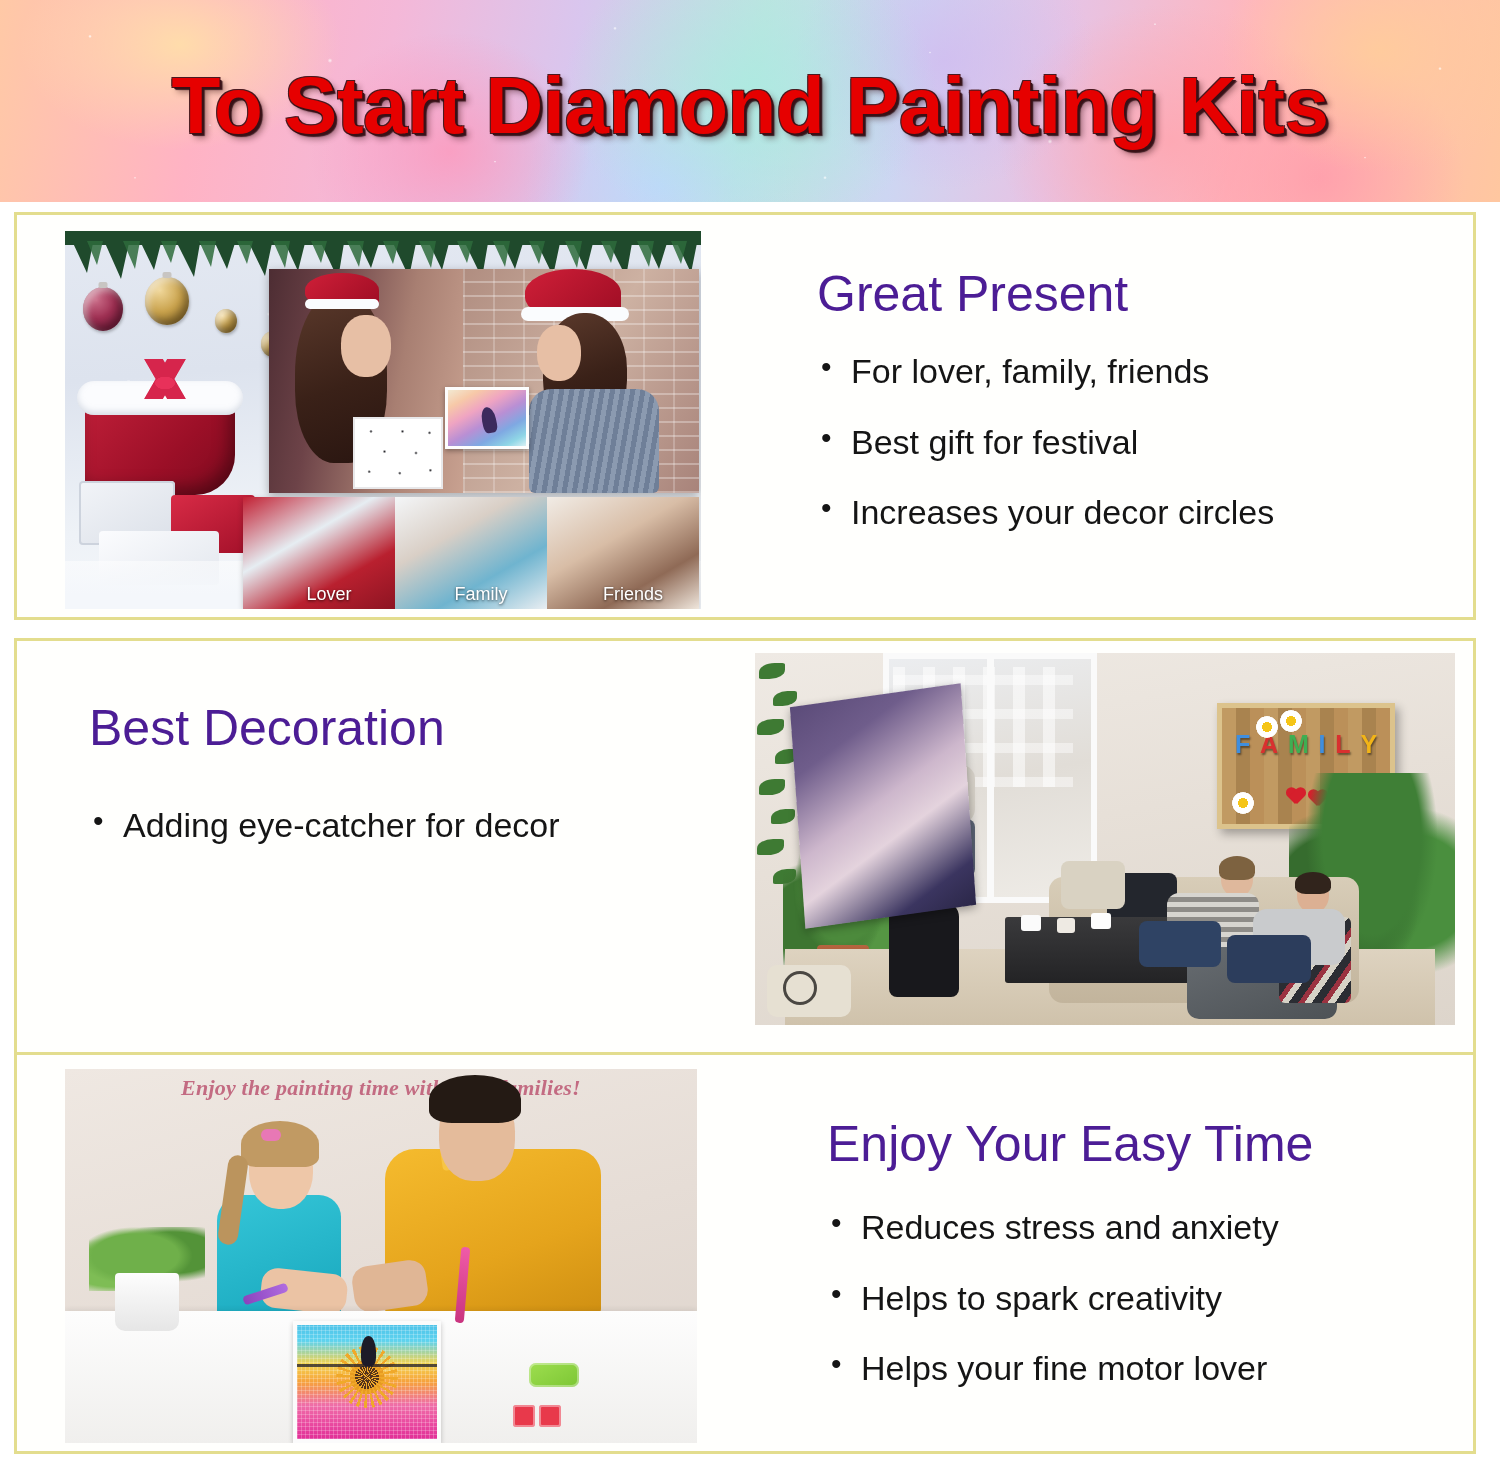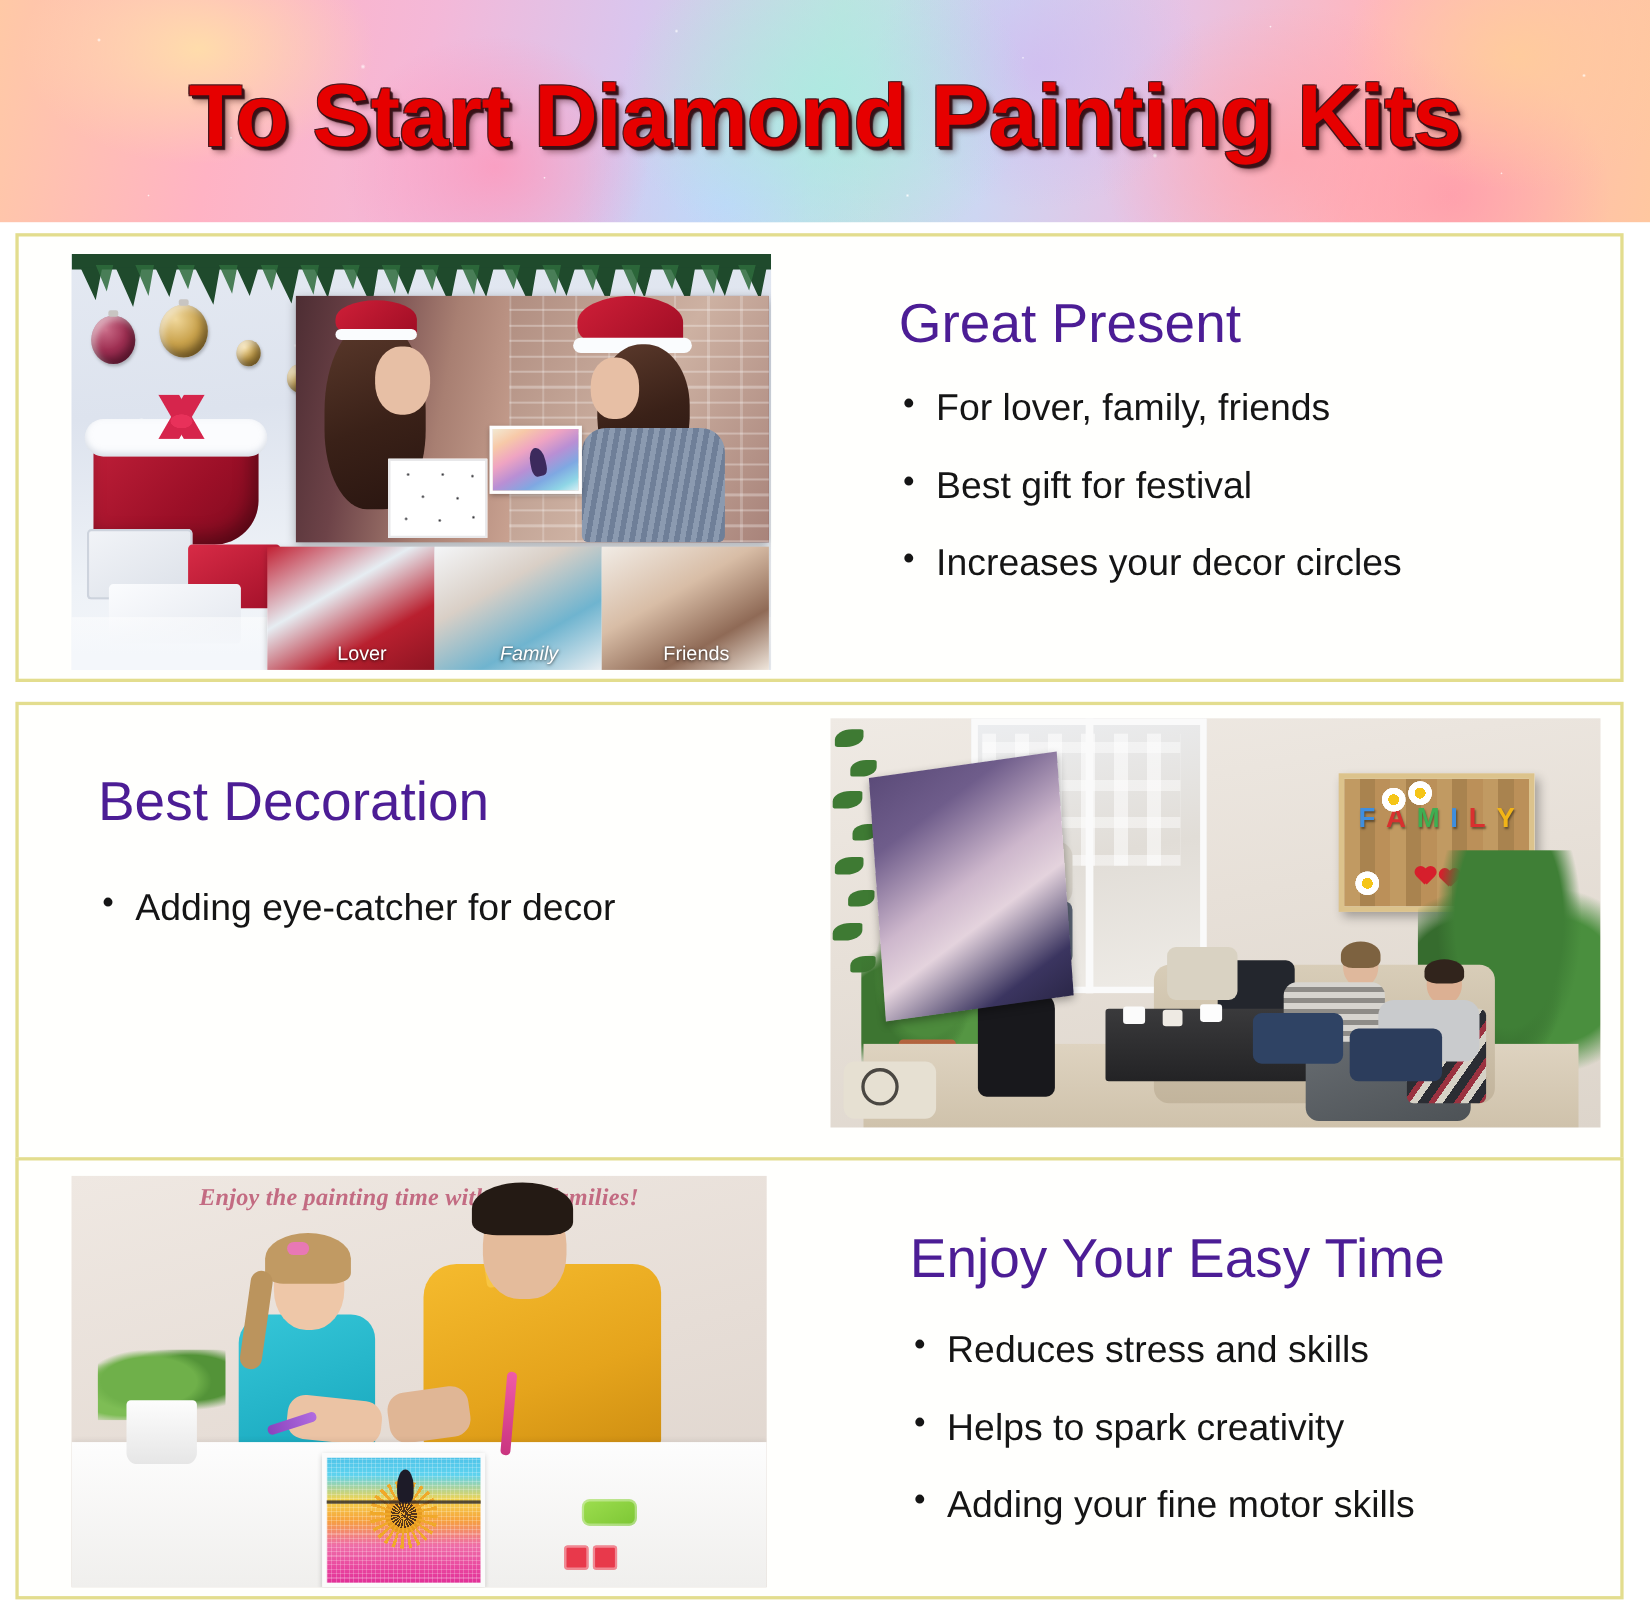--- a/index.html
+++ b/index.html
@@ -336,21 +336,21 @@
           <span class="dp-figure"></span>
         </div>
       </div>
 
       <div class="giftbag"></div>
 
       <div class="striprow">
         <div class="stripcell" style="background:linear-gradient(150deg,#c22033 0%,#e6edf2 38%,#b9202f 70%,#8d1422 100%);">
           <span class="lbl">Lover</span>
         </div>
-        <div class="stripcell" style="background:linear-gradient(150deg,#f4f6f8 0%,#d9cfc6 35%,#6fb4cf 68%,#e9eef2 100%);font-style:italic;">
+        <div class="stripcell" style="background:linear-gradient(150deg,#f4f6f8 0%,#d9cfc6 35%,#6fb4cf 68%,#e9eef2 100%);">
           <span class="lbl">Family</span>
         </div>
         <div class="stripcell" style="background:linear-gradient(150deg,#f1ece6 0%,#d8bda6 40%,#8f6a56 72%,#efe6dc 100%);">
           <span class="lbl">Friends</span>
         </div>
       </div>
     </div>
 
     <div class="textcol" style="left:800px; top:50px; width:620px;">
       <h2 class="heading">Great Present</h2>
@@ -532,20 +532,20 @@
       <span class="drill-pen" style="right:230px; bottom:120px; height:76px; background:linear-gradient(180deg,#f05ba8,#c9347f); transform:rotate(5deg);"></span>
       <span class="drill-pen" style="left:196px; bottom:126px; height:46px; background:linear-gradient(180deg,#b16ce0,#8a43bd); transform:rotate(72deg);"></span>
       <span class="tray"></span>
       <span class="gemsq" style="right:162px; bottom:16px;"></span>
       <span class="gemsq" style="right:136px; bottom:16px;"></span>
     </div>
 
     <div class="textcol" style="left:810px; top:60px; width:620px;">
       <h2 class="heading">Enjoy Your Easy Time</h2>
       <ul class="bullets" style="margin-top:36px;">
-        <li>Reduces stress and skills</li>
+        <li>Reduces stress and anxiety</li>
         <li>Helps to spark creativity</li>
-        <li>Adding your fine motor skills</li>
+        <li>Helps your fine motor lover</li>
       </ul>
     </div>
   </section>
 
 </div>
 
 </body></html>

